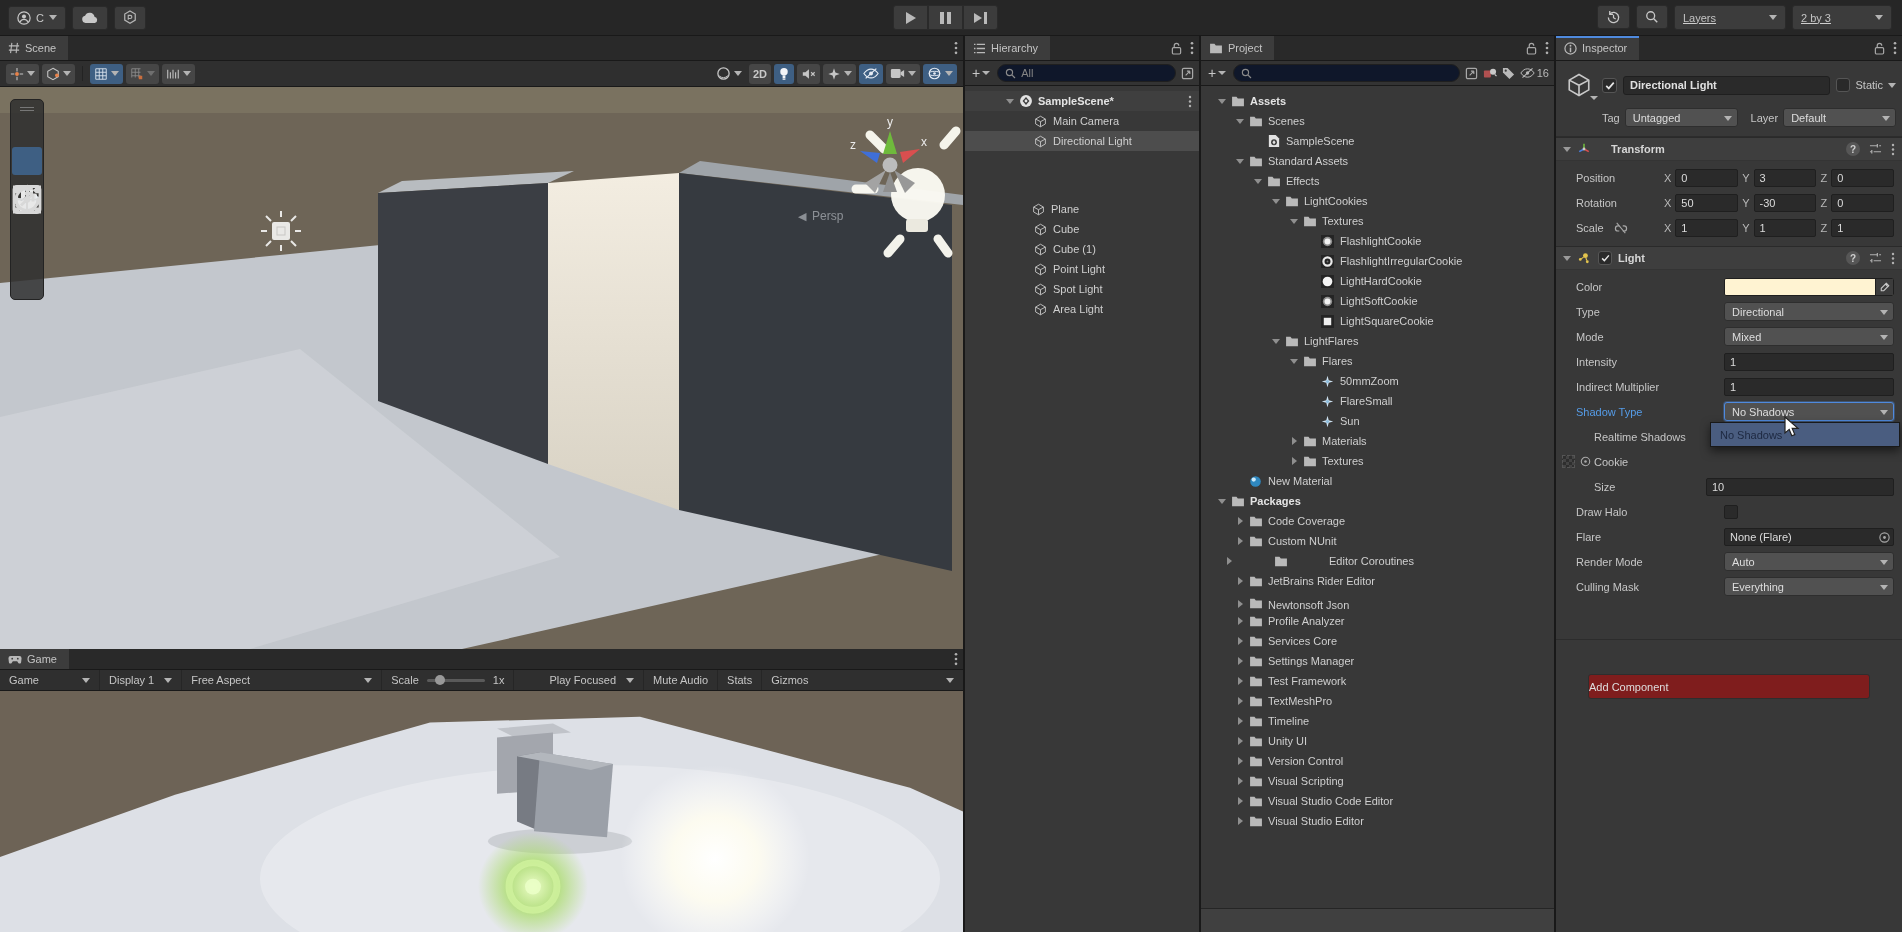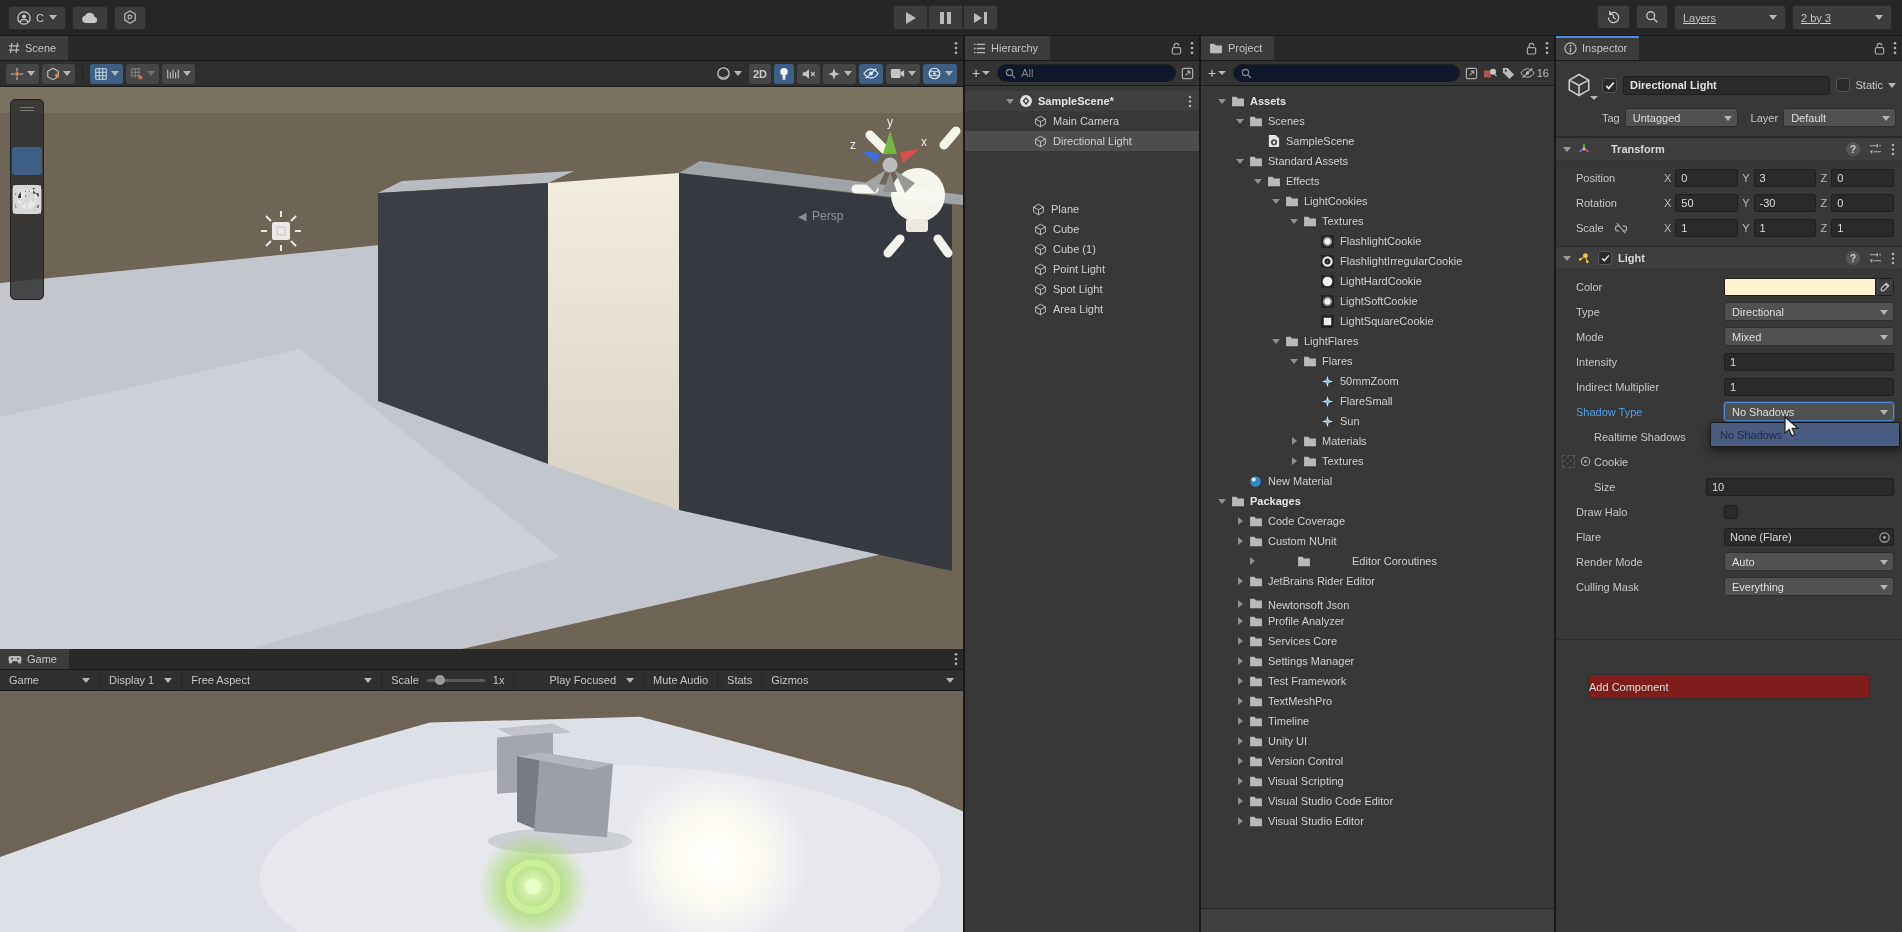--- a/index.html
+++ b/index.html
@@ -976,21 +976,21 @@
         </div>
         <div class="trow" style="padding-left: 32px;">
           <span class="exp closed"></span>
           <span class="ticon">
             <svg width="14" height="11" viewBox="0 0 16 13">
               <path d="M1 1h5.2l1.6 2H15v9H1z" fill="#b9b9b9"></path>
             </svg>
           </span>
           <span class="tlabel">Custom NUnit</span>
         </div>
-        <div class="trow" style="padding-left: 44px; gap: 36px;">
+        <div class="trow" style="padding-left: 21px; gap: 36px;">
           <span class="exp closed"></span>
           <span class="ticon">
             <svg width="14" height="11" viewBox="0 0 16 13">
               <path d="M1 1h5.2l1.6 2H15v9H1z" fill="#b9b9b9"></path>
             </svg>
           </span>
           <span class="tlabel">Editor Coroutines</span>
         </div>
         <div class="trow" style="padding-left: 32px;">
           <span class="exp closed"></span>

